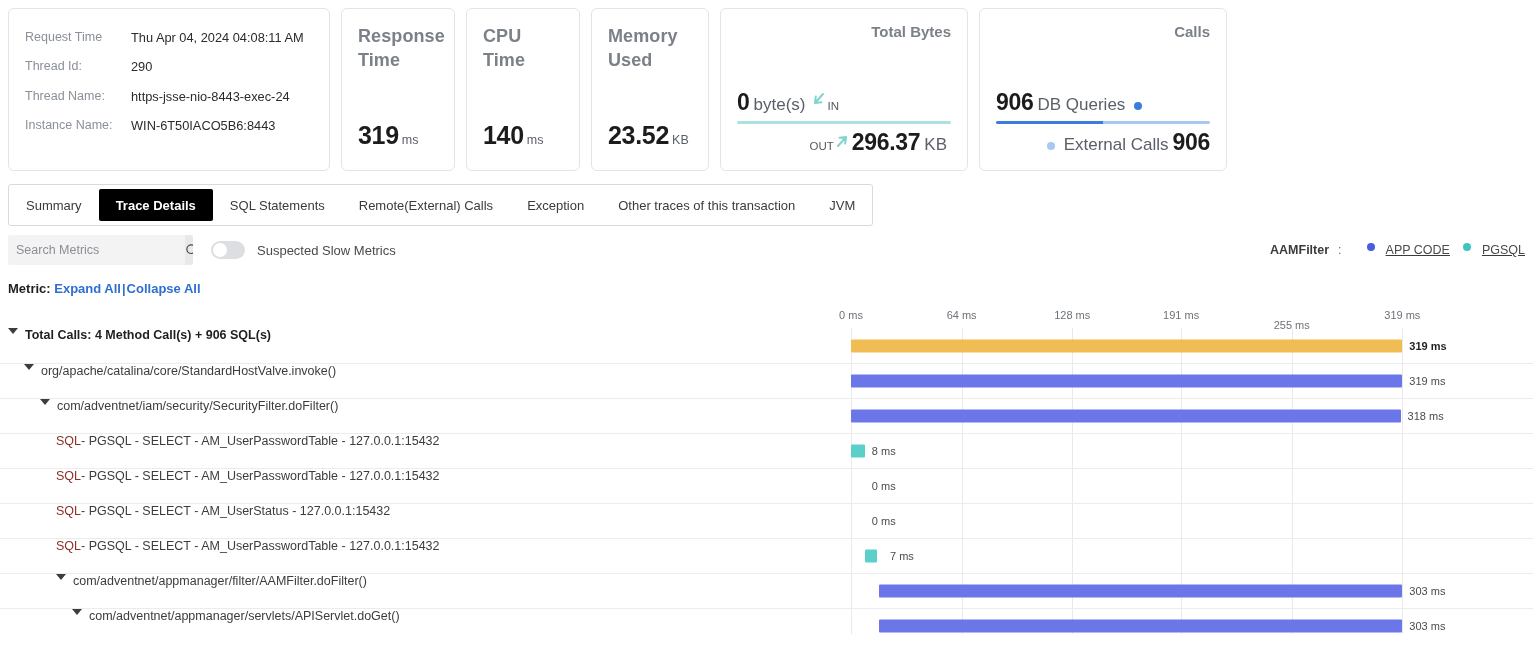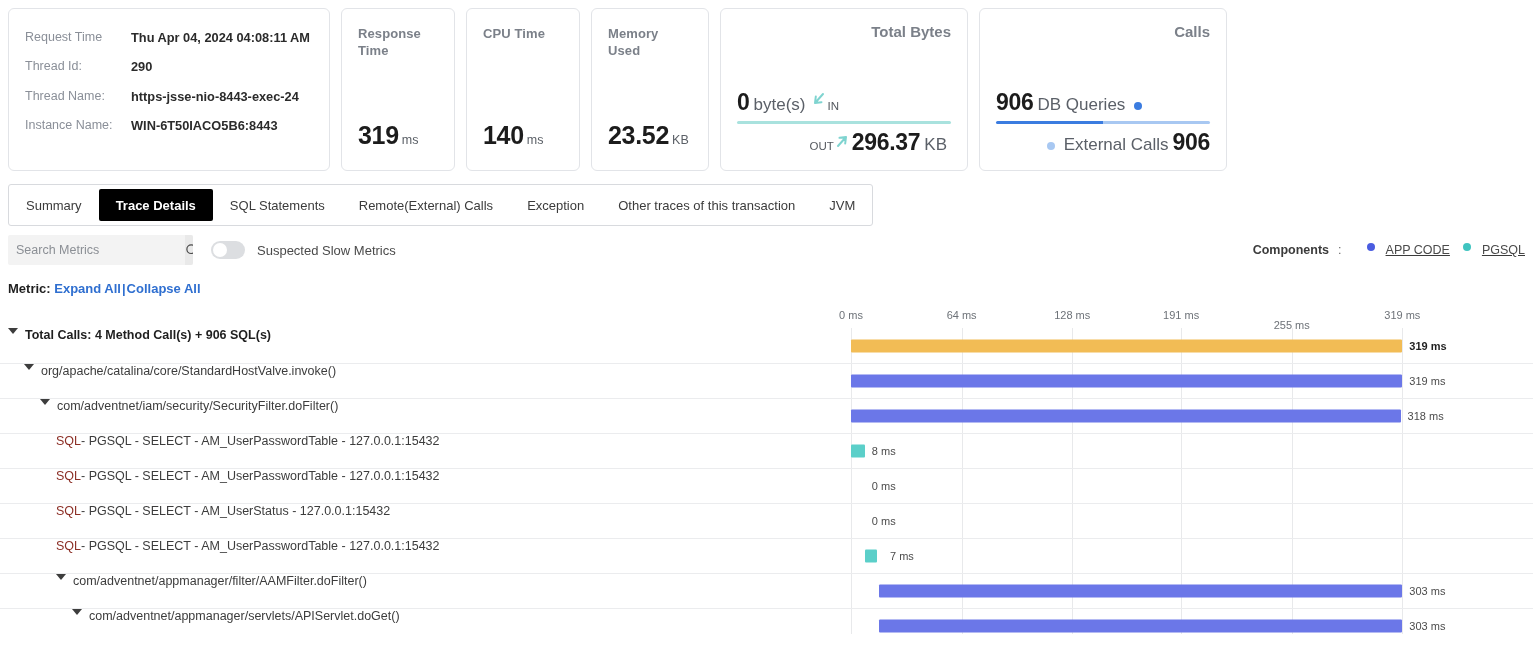--- a/index.html
+++ b/index.html
@@ -36,27 +36,27 @@
   .info-label, .info-value { display: table-cell; padding: 0 0 12px 0; vertical-align: top; }
   .info-label {
     color: #8a8f98;
     font-size: 12.5px;
     width: 106px;
     line-height: 1.35;
   }
   .info-value {
     color: #2b2b2b;
     font-size: 12.8px;
-    font-weight: bold;
+    font-weight: normal;
     line-height: 1.35;
   }
 
   .metric-title {
     color: #7b8089;
-    font-size: 13px;
+    font-size: 18px;
     font-weight: bold;
     line-height: 1.33;
     letter-spacing: .1px;
   }
   .metric-value {
     position: absolute;
     left: 16px;
     bottom: 20px;
     white-space: nowrap;
   }
@@ -431,21 +431,21 @@
       </svg>
     </div>
   </div>
 
   <div class="toggle">
     <div class="knob"></div>
   </div>
   <div class="toggle-label">Suspected Slow Metrics</div>
 
   <div class="components">
-    <b>Components</b>
+    <b>AAMFilter</b>
     <span class="comp-sep">:</span>
     <span class="comp-item">
       <span class="legend-dot" id="lg0" style="background: rgb(74, 92, 224);"></span>
       <span class="lbl">APP CODE</span>
     </span>
     <span class="comp-item">
       <span class="legend-dot" id="lg1" style="background: rgb(63, 196, 192);"></span>
       <span class="lbl">PGSQL</span>
     </span>
   </div>

